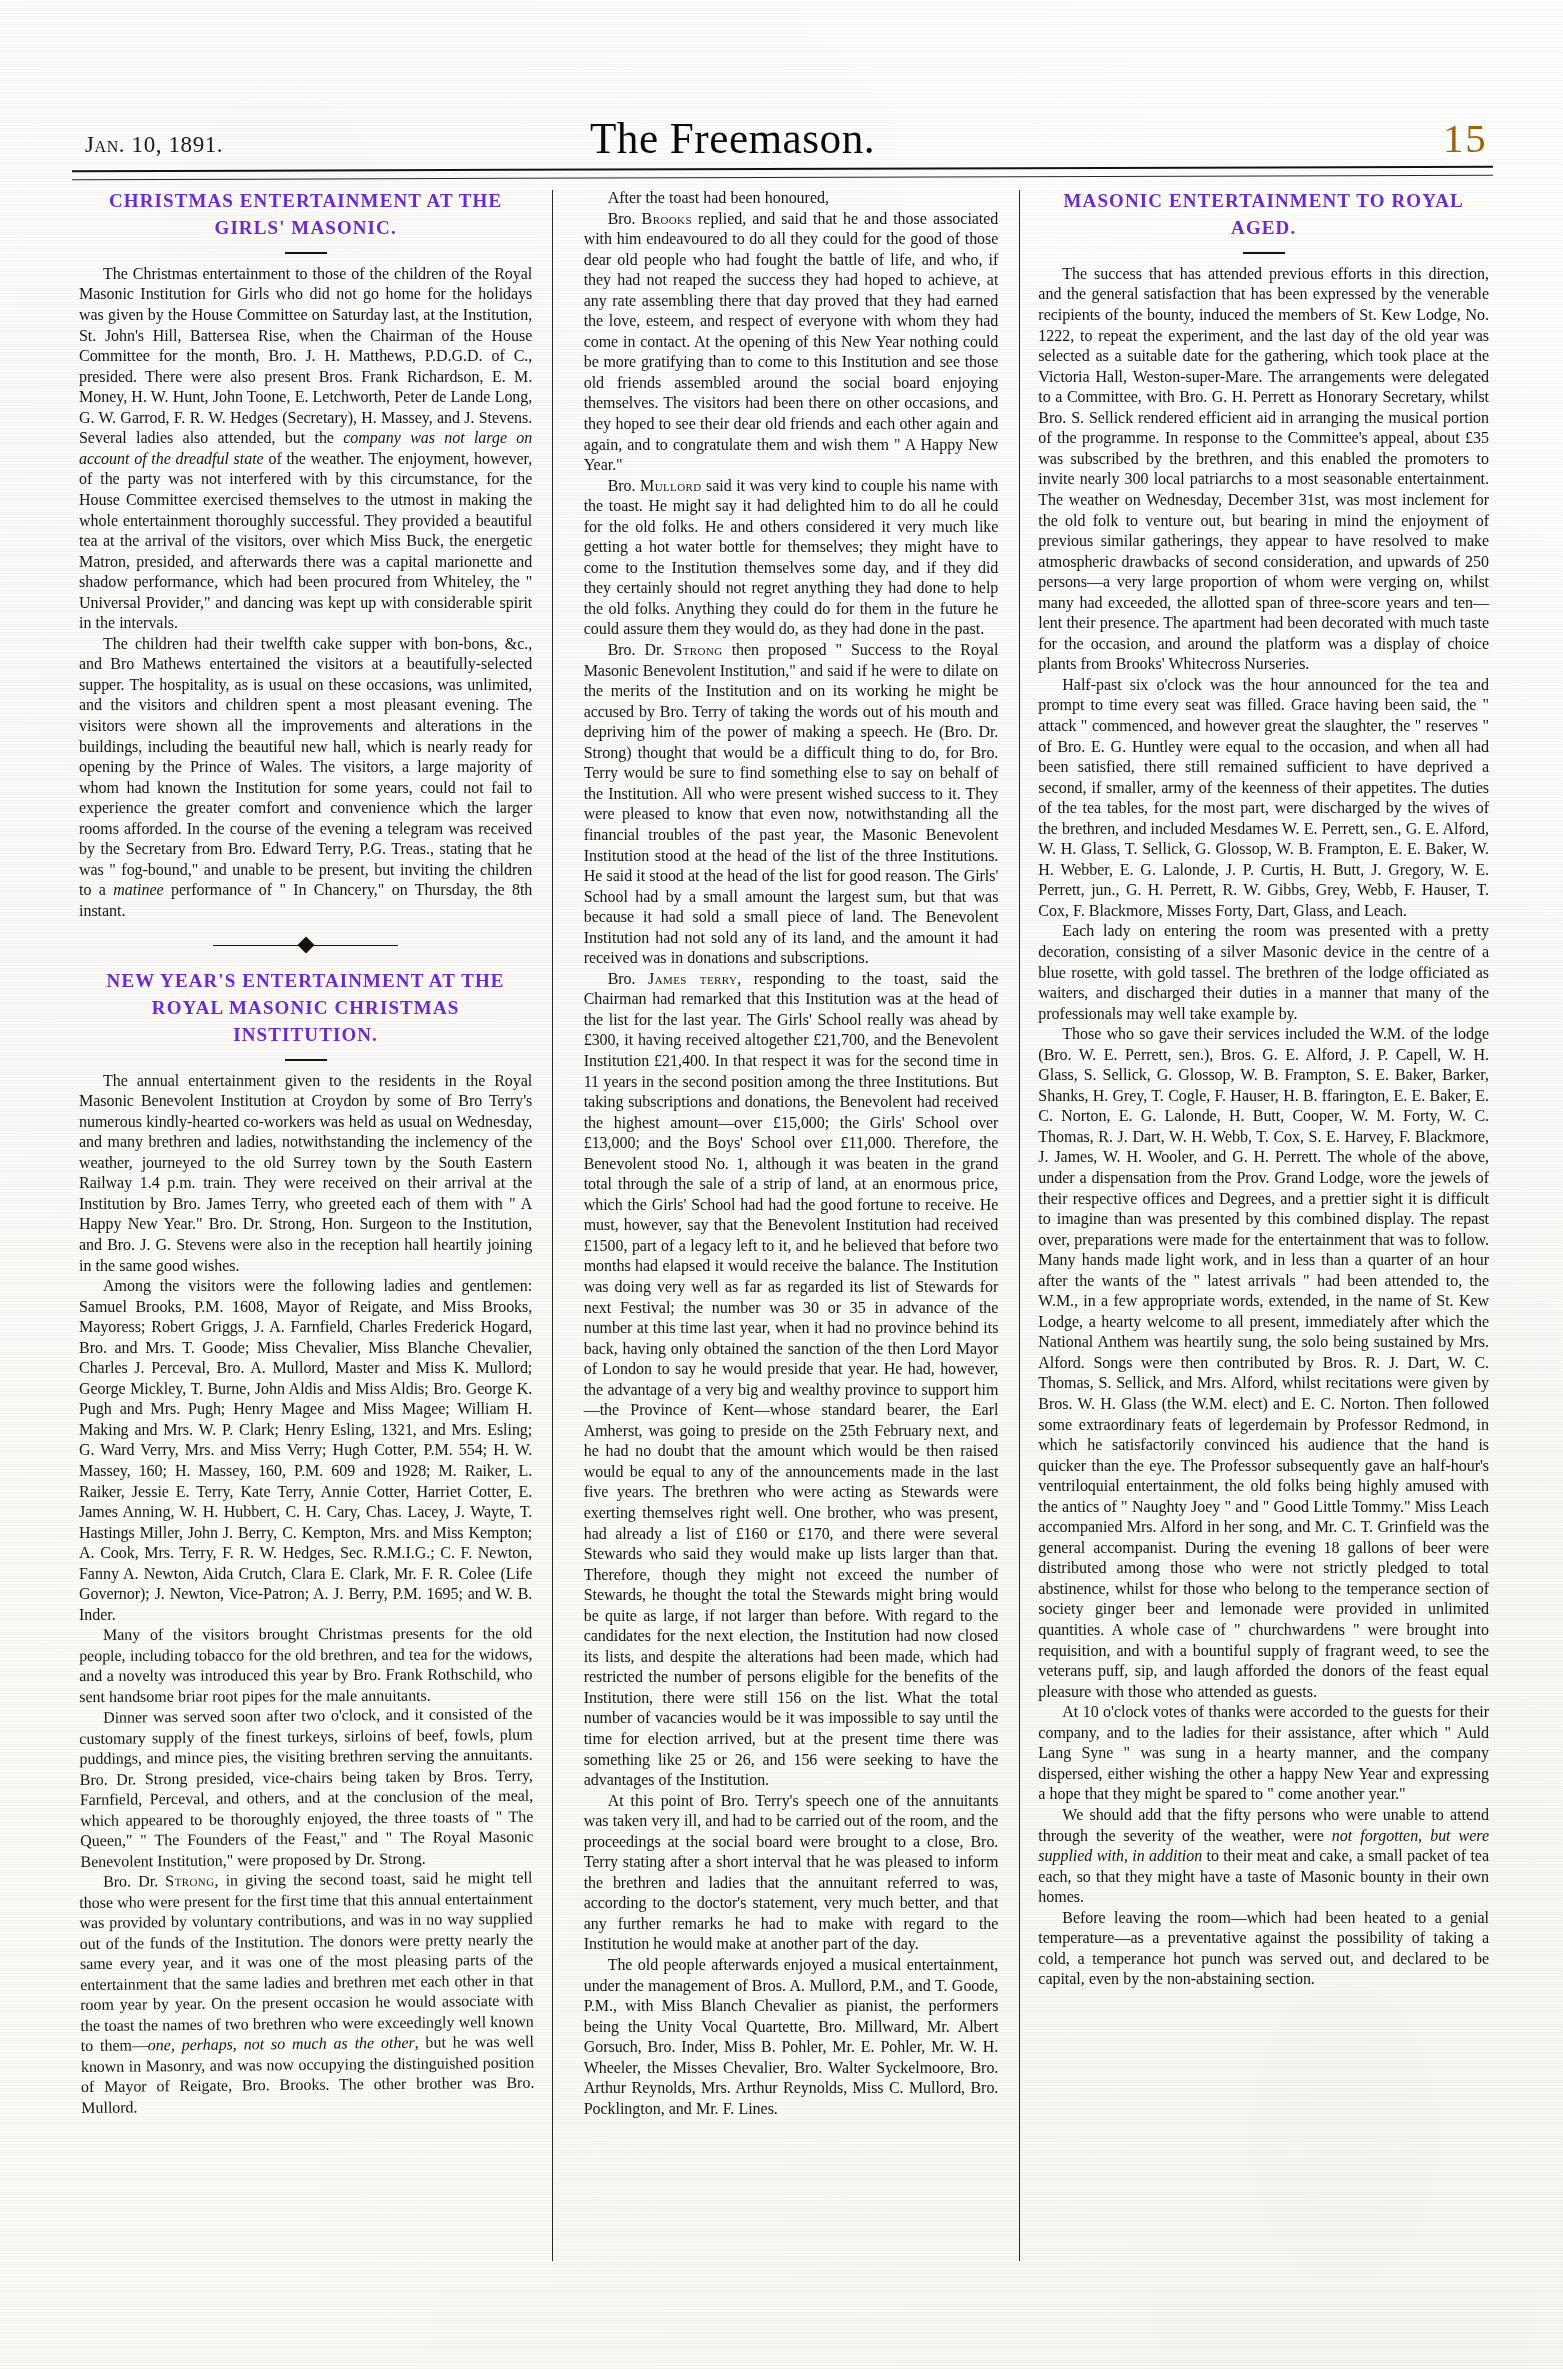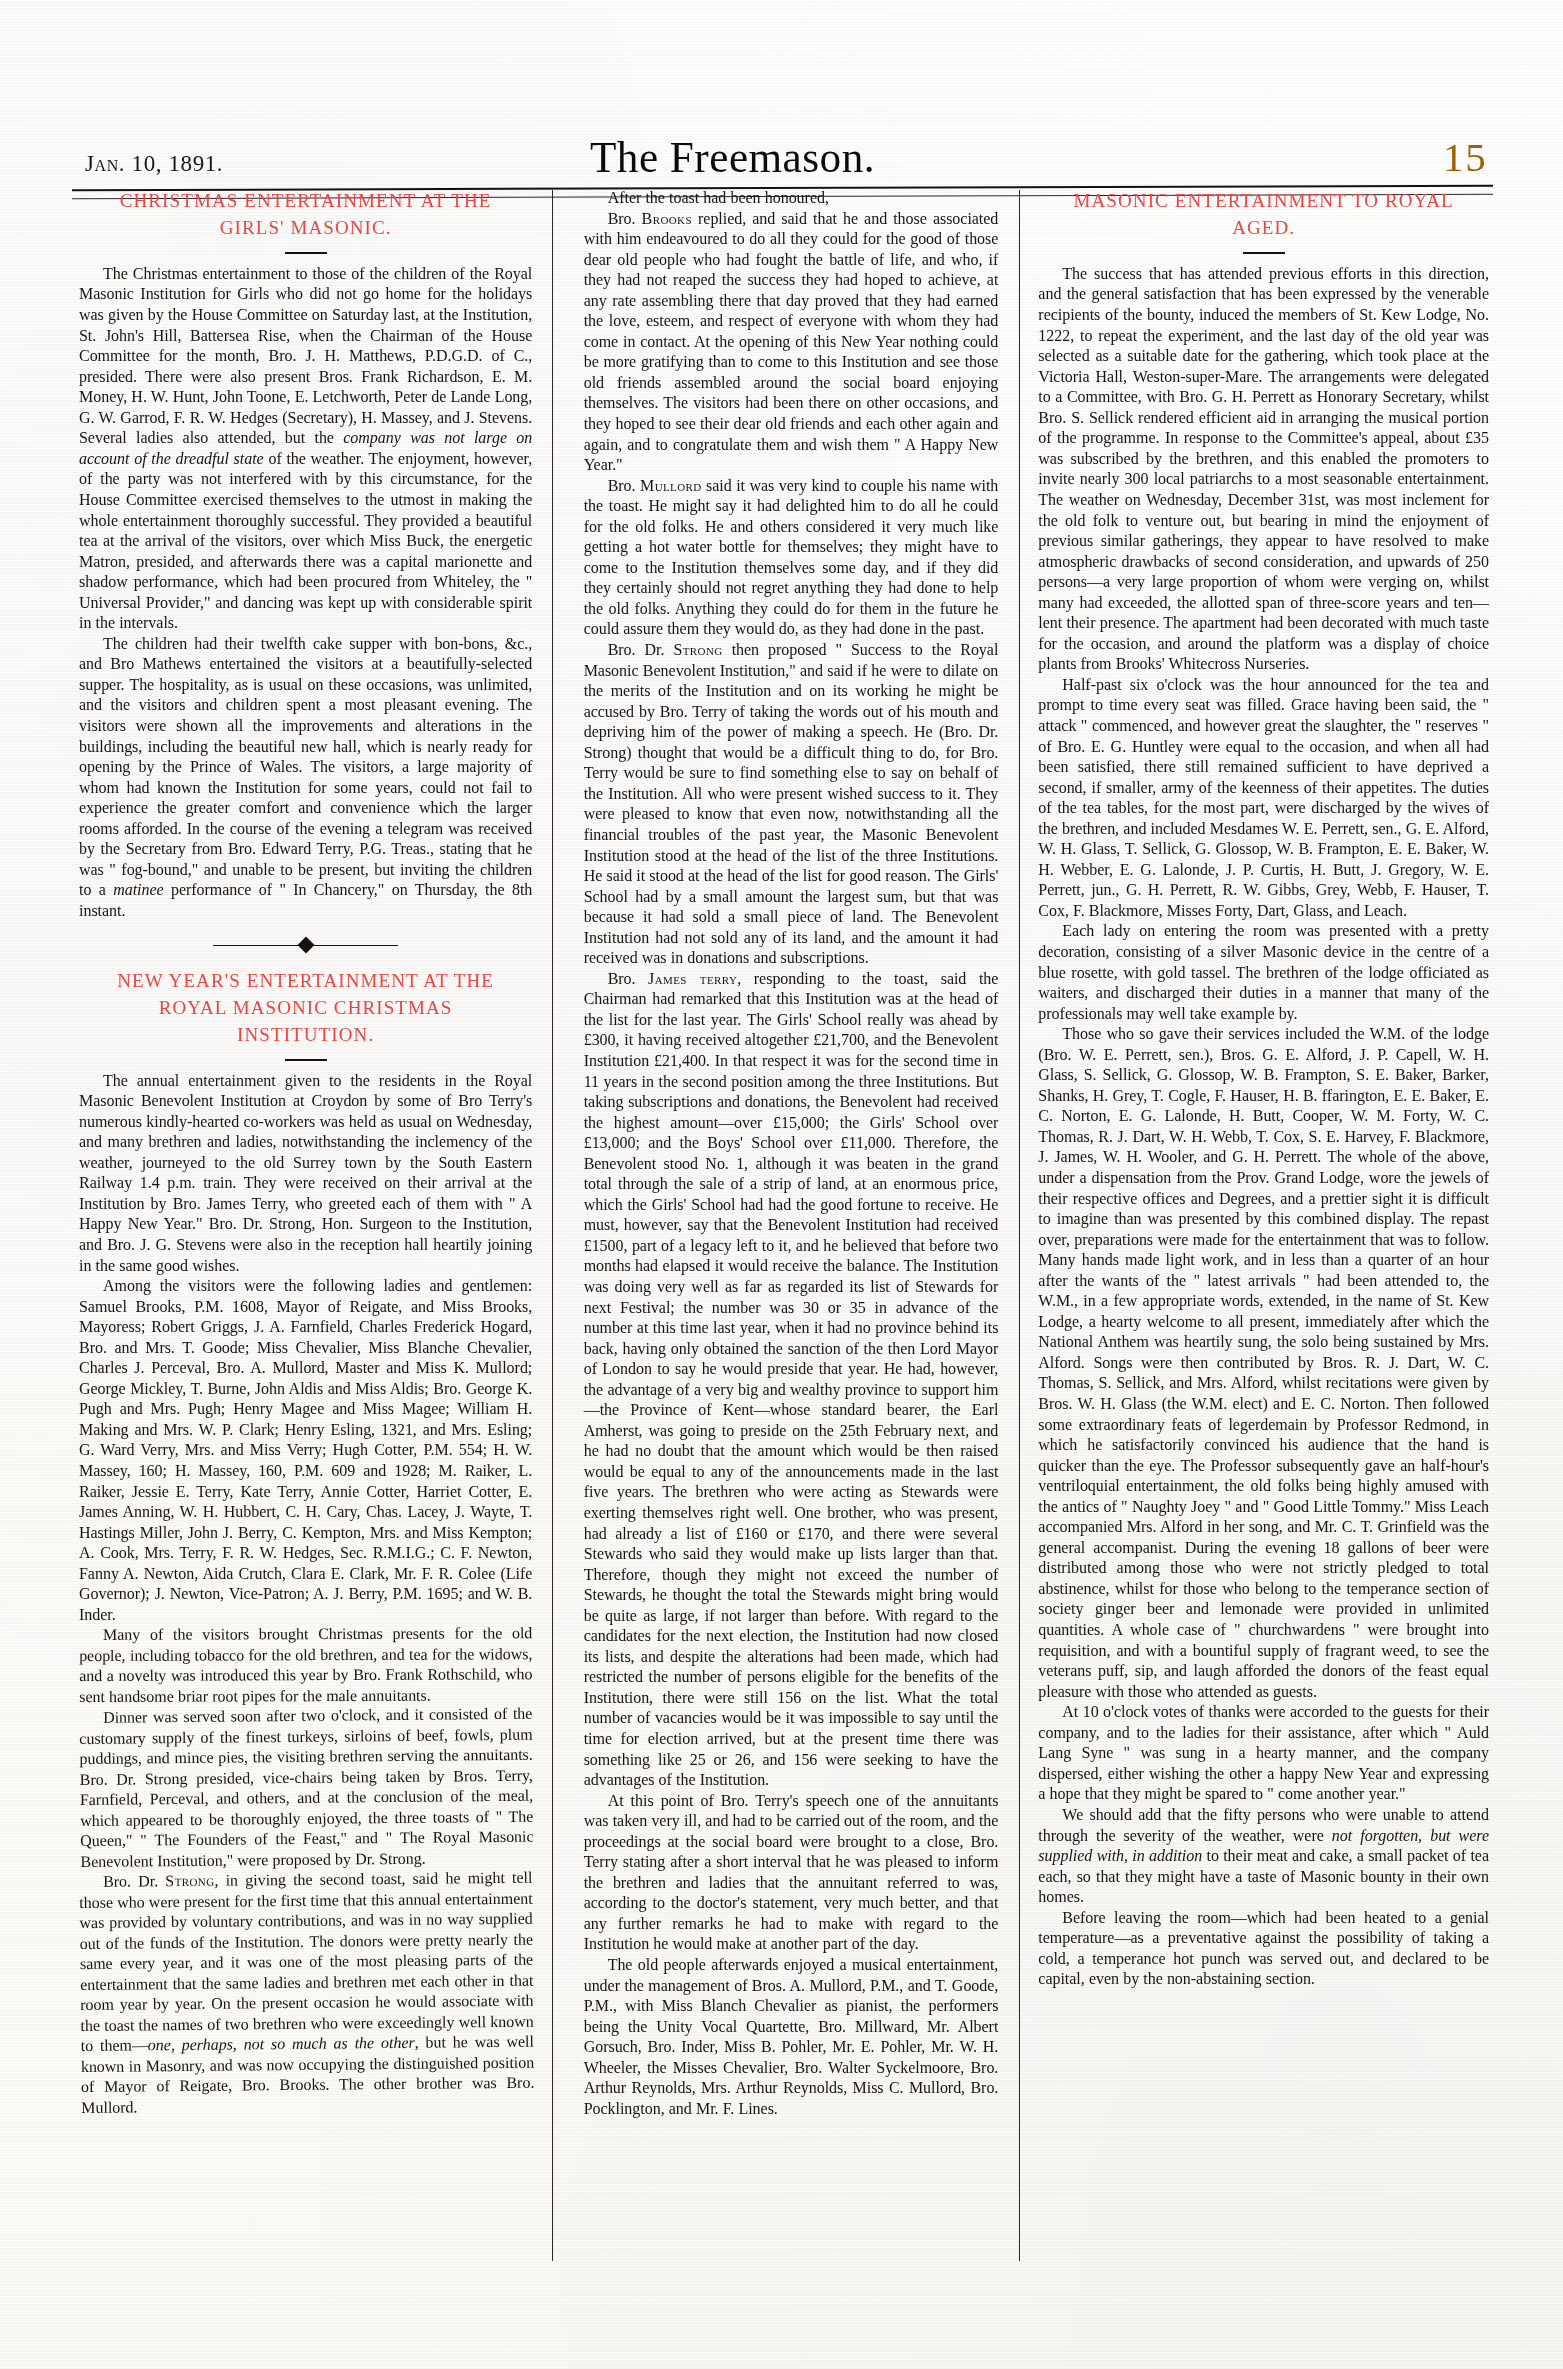--- a/index.html
+++ b/index.html
@@ -32,21 +32,21 @@
       radial-gradient(ellipse at 18% 12%, rgba(0,0,0,0.015), rgba(0,0,0,0) 55%),
       radial-gradient(ellipse at 86% 90%, rgba(0,0,0,0.018), rgba(0,0,0,0) 60%),
       linear-gradient(180deg, #ffffff 0%, #fdfcfa 40%, #fbfaf6 100%);
     pointer-events: none;
   }
 
   
   .masthead {
     position: absolute;
     left: 72px;
-    top: 124px;
+    top: 105px;
     width: 1421px;
     height: 57px;
   }
   .mast-date {
     position: absolute;
     left: 13px;
     bottom: 3.7px;
     font-family: "Liberation Serif", "DejaVu Serif", serif;
     font-size: 23px;
     letter-spacing: 0.6px;
@@ -112,22 +112,22 @@
   .rule-a { left: 473px; }
   .rule-b { left: 940px; }
 
   
   .hl {
     text-align: center;
     font-size: 19px;
     letter-spacing: 1.1px;
     line-height: 1.42;
     margin: 0 0 1.8px 0;
-    color: #ef4444;
-    font-weight: normal;
+    color: #6d28d9;
+    font-weight: bold;
   }
   .hl-line2 { display: block; }
   .dash {
     width: 42px;
     height: 0;
     border-top: 2.8px solid #17140f;
     margin: 10px auto 10px auto;
   }
   .fleuron {
     position: relative;

